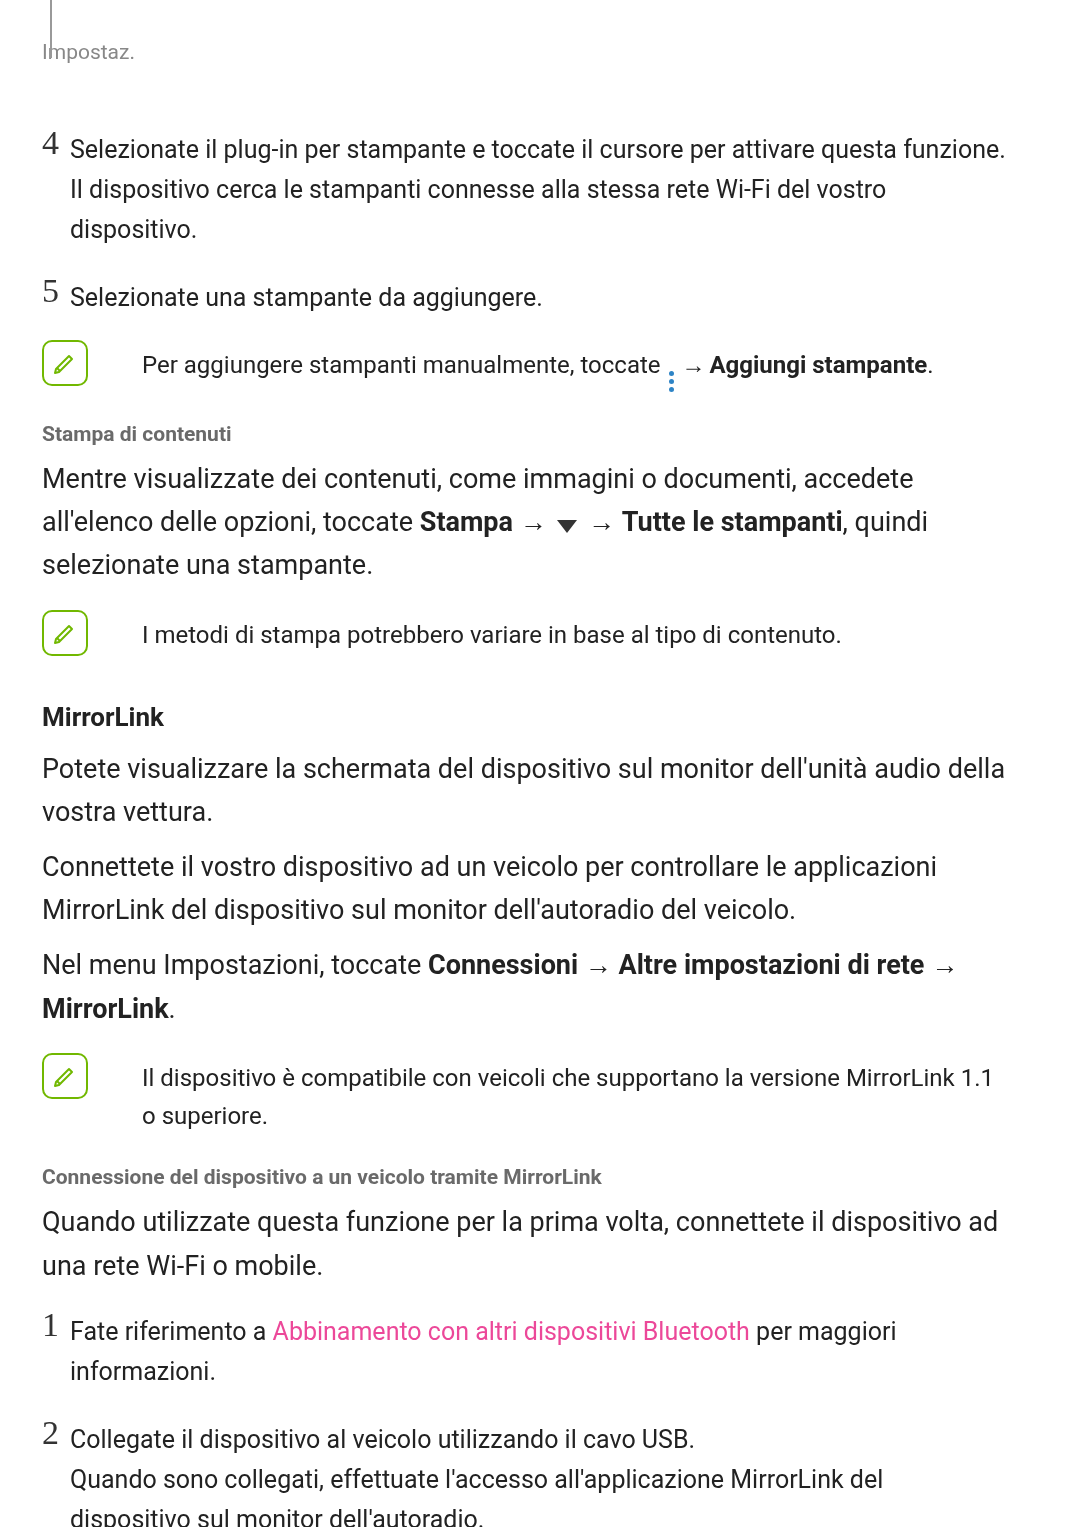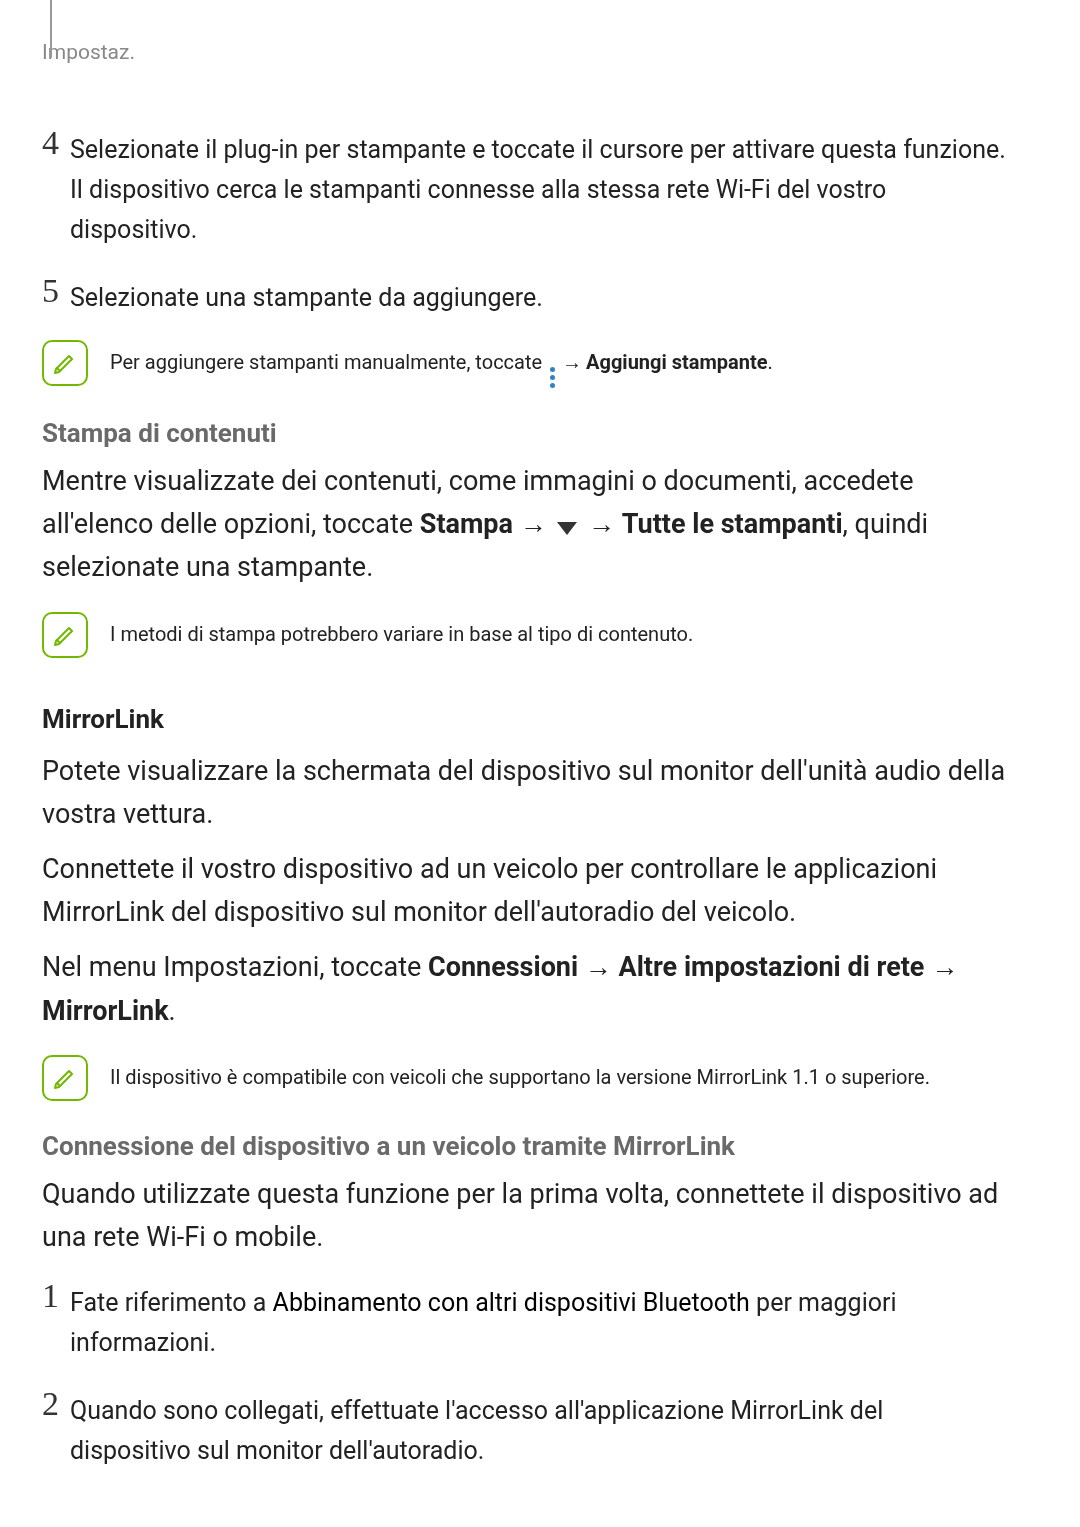--- a/index.html
+++ b/index.html
@@ -64,41 +64,42 @@
     border: 2px solid #71b800;
     border-radius: 10px;
     display: flex;
     align-items: center;
     justify-content: center;
     flex-shrink: 0;
     margin-right: 22px;
     margin-top: 2px;
   }
   .note-body {
-    font-size: 20px;
+    font-size: 24px;
     line-height: 1.6;
     padding-top: 8px;
+    margin-left: 32px;
   }
   .bold { font-weight: 700; }
   .h2 {
-    font-size: 26px;
+    font-size: 21px;
     font-weight: 700;
     color: #6a6a6a;
     margin-top: 30px;
     margin-bottom: 12px;
   }
   .h1 {
     font-size: 26px;
     font-weight: 700;
     color: #222;
     margin-top: 46px;
     margin-bottom: 16px;
   }
   .link {
-    color: #000000;
+    color: #ec4899;
   }
   .dots-icon {
     display: inline-flex;
     flex-direction: column;
     gap: 3px;
     vertical-align: -3px;
     margin: 0 3px;
   }
   .dots-icon span {
     width: 5px;
@@ -204,18 +205,19 @@
     <div class="numbody">
       <div>
         <span>Fate riferimento a </span><span class="link">Abbinamento con altri dispositivi Bluetooth</span><span> per maggiori informazioni.</span>
       </div>
     </div>
   </div>
 
   <div class="numbered" style="margin-top:22px">
     <div class="num">2</div>
     <div class="numbody">
+      <div>Collegate il dispositivo al veicolo utilizzando il cavo USB.</div>
       <div>Quando sono collegati, effettuate l'accesso all'applicazione MirrorLink del dispositivo sul monitor dell'autoradio.</div>
     </div>
   </div>
 
   <div class="pageno">212</div>
 </div>
 
 </body></html>

